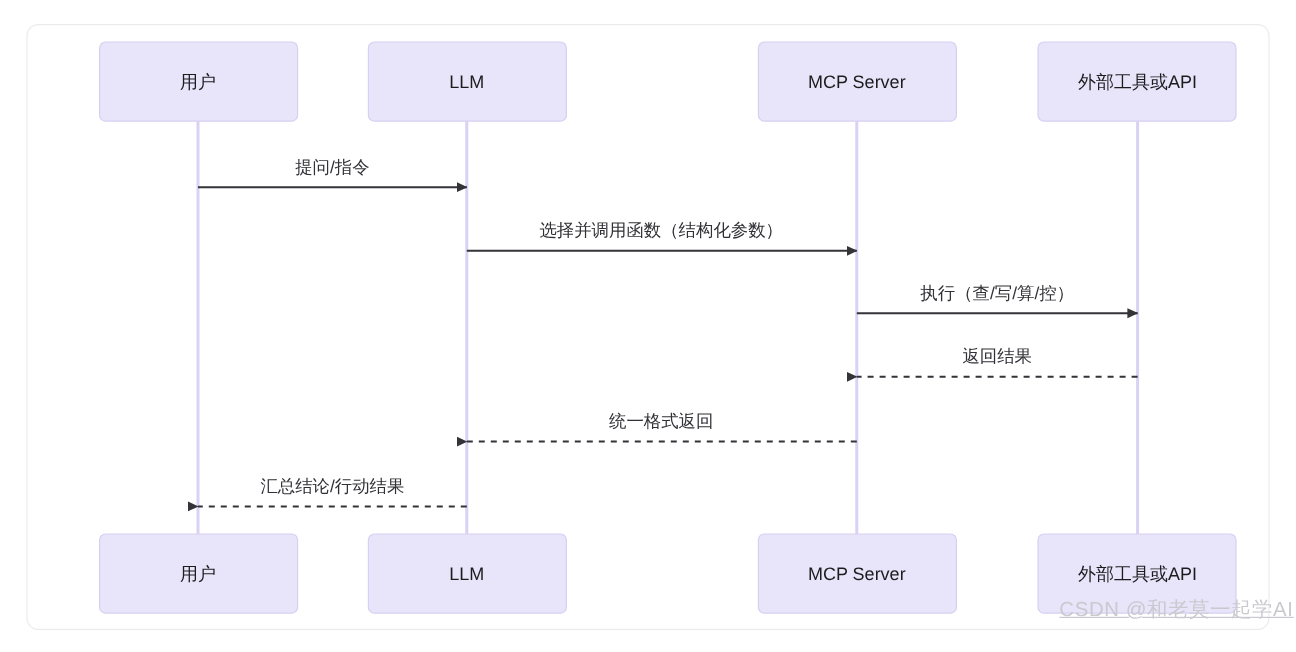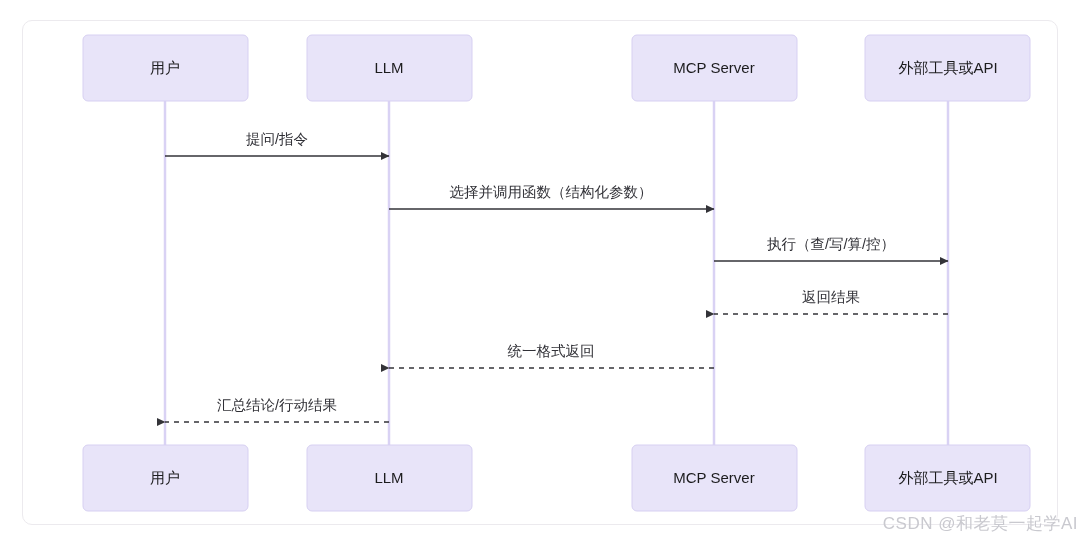--- a/index.html
+++ b/index.html
@@ -68,27 +68,28 @@
   }
   .msg-label {
     font-family: "Liberation Sans", "DejaVu Sans", sans-serif;
     font-size: 14.5px;
     fill: #303036;
     text-anchor: middle;
   }
   .watermark {
     position: absolute;
     right: 2px;
-    bottom: 8px;
+    bottom: 24px;
     font-family: "Liberation Sans", "DejaVu Sans", sans-serif;
     font-size: 17px;
     color: #c9c9cf;
     letter-spacing: 0.5px;
     white-space: nowrap;
     pointer-events: none;
+    text-decoration: underline;
   }
 </style>
 </head>
 <body>
 
 <div id="stage">
 
   <div id="canvas-frame"></div>
 
   <svg id="diagram" viewBox="0 0 1080 543" xmlns="http://www.w3.org/2000/svg">

